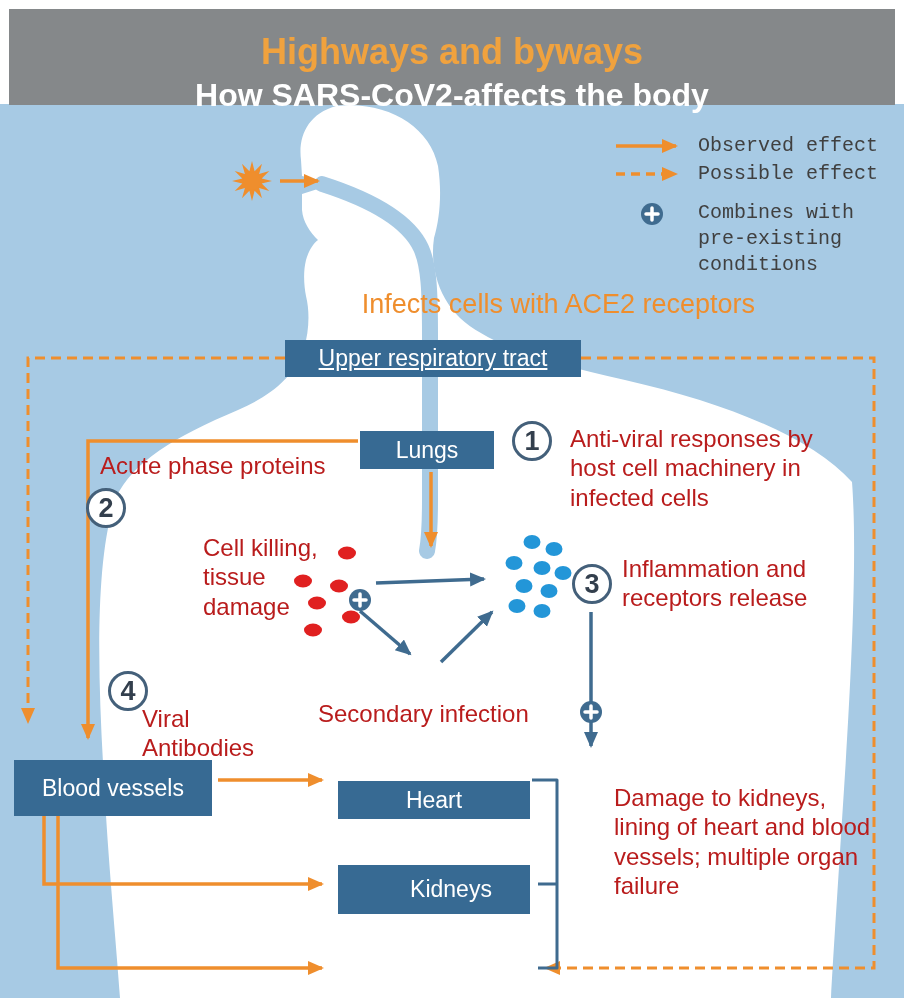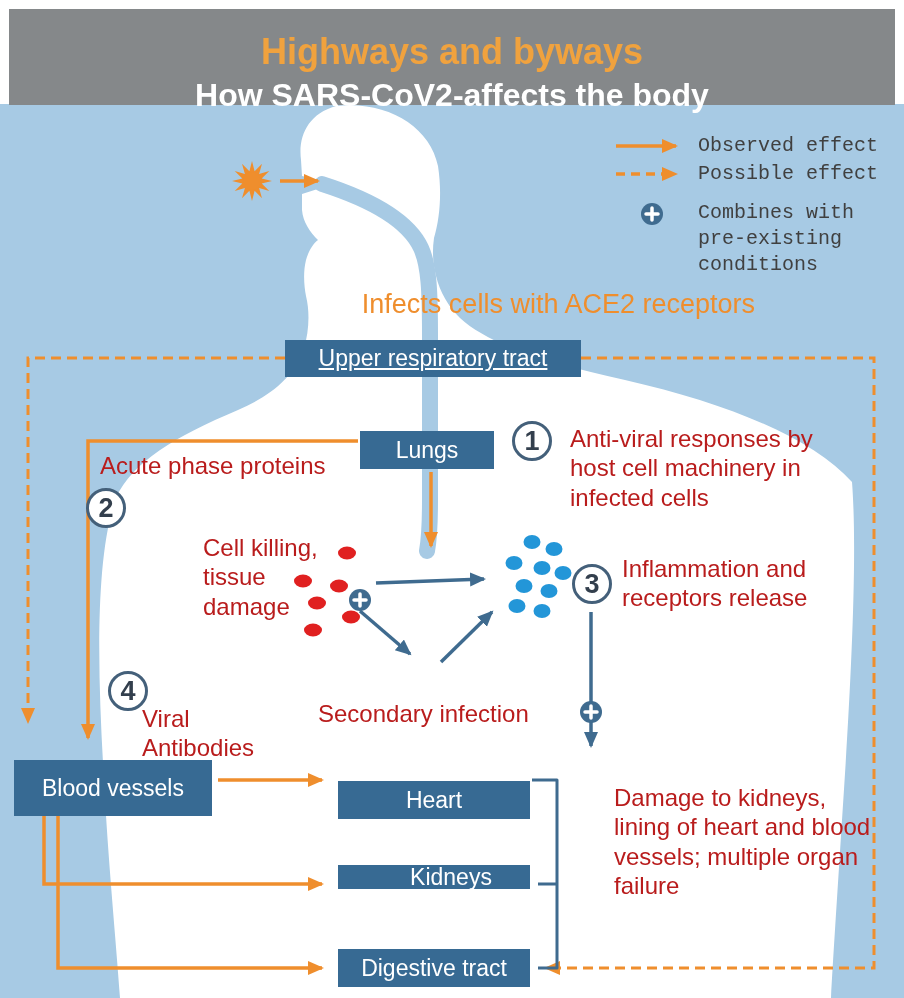--- a/index.html
+++ b/index.html
@@ -132,22 +132,21 @@
   <div class="legend-text" style="left:698px; top:133px;">Observed effect</div>
   <div class="legend-text" style="left:698px; top:161px;">Possible effect</div>
   <div class="legend-text" style="left:698px; top:200px; width:175px;">Combines with pre-existing conditions</div>
 
   <div class="orange-label">Infects cells with ACE2 receptors</div>
 
   <div class="box" style="left:285px; top:340px; width:296px; height:37px;text-decoration:underline;">Upper respiratory tract</div>
   <div class="box" style="left:360px; top:431px; width:134px; height:38px;">Lungs</div>
   <div class="box" style="left:14px; top:760px; width:198px; height:56px;">Blood vessels</div>
   <div class="box" style="left:338px; top:761px; width:192px; height:38px;margin-top:20px;">Heart</div>
-  <div class="box" style="left:338px; top:865px; width:192px; height:24px;padding-left:34px;">Kidneys</div>
-  <div class="box" style="left:338px; top:949px; width:192px; height:38px;">Digestive tract</div>
+  <div class="box" style="left:338px; top:865px; width:192px; height:49px;padding-left:34px;">Kidneys</div>
 
   <div class="circled" style="left:512px; top:421px;">1</div>
   <div class="circled" style="left:86px; top:488px;">2</div>
   <div class="circled" style="left:572px; top:564px;">3</div>
   <div class="circled" style="left:108px; top:671px;">4</div>
 
   <div class="slate" style="left:570px; top:424px; width:270px;">Anti-viral responses by host cell machinery in infected cells</div>
   <div class="slate" style="left:100px; top:451px;">Acute phase proteins</div>
   <div class="slate" style="left:622px; top:554px; width:200px;">Inflammation and receptors release</div>
   <div class="slate" style="left:142px; top:668px; width:120px;margin-top:36px;">Viral Antibodies</div>

